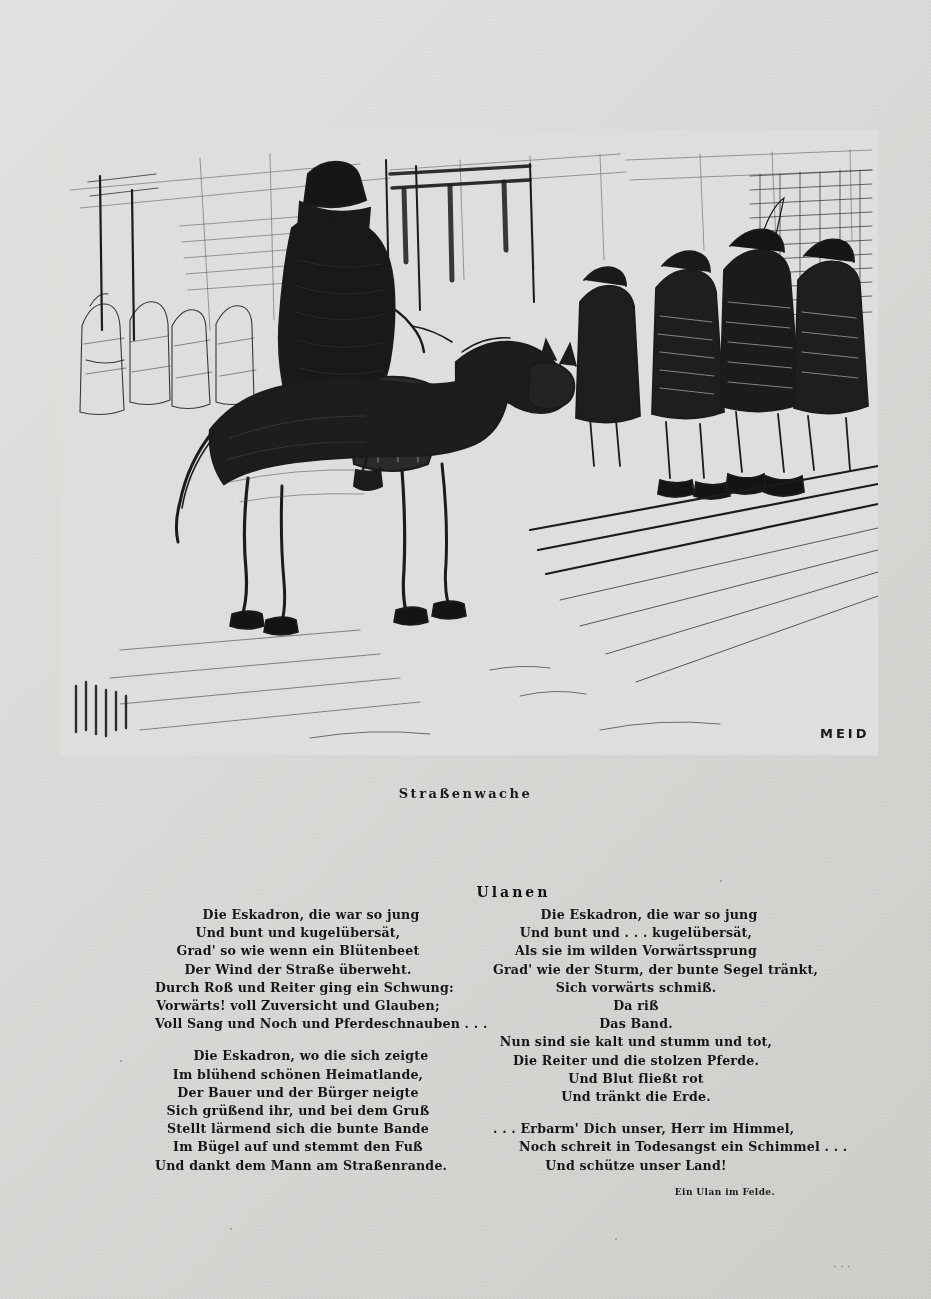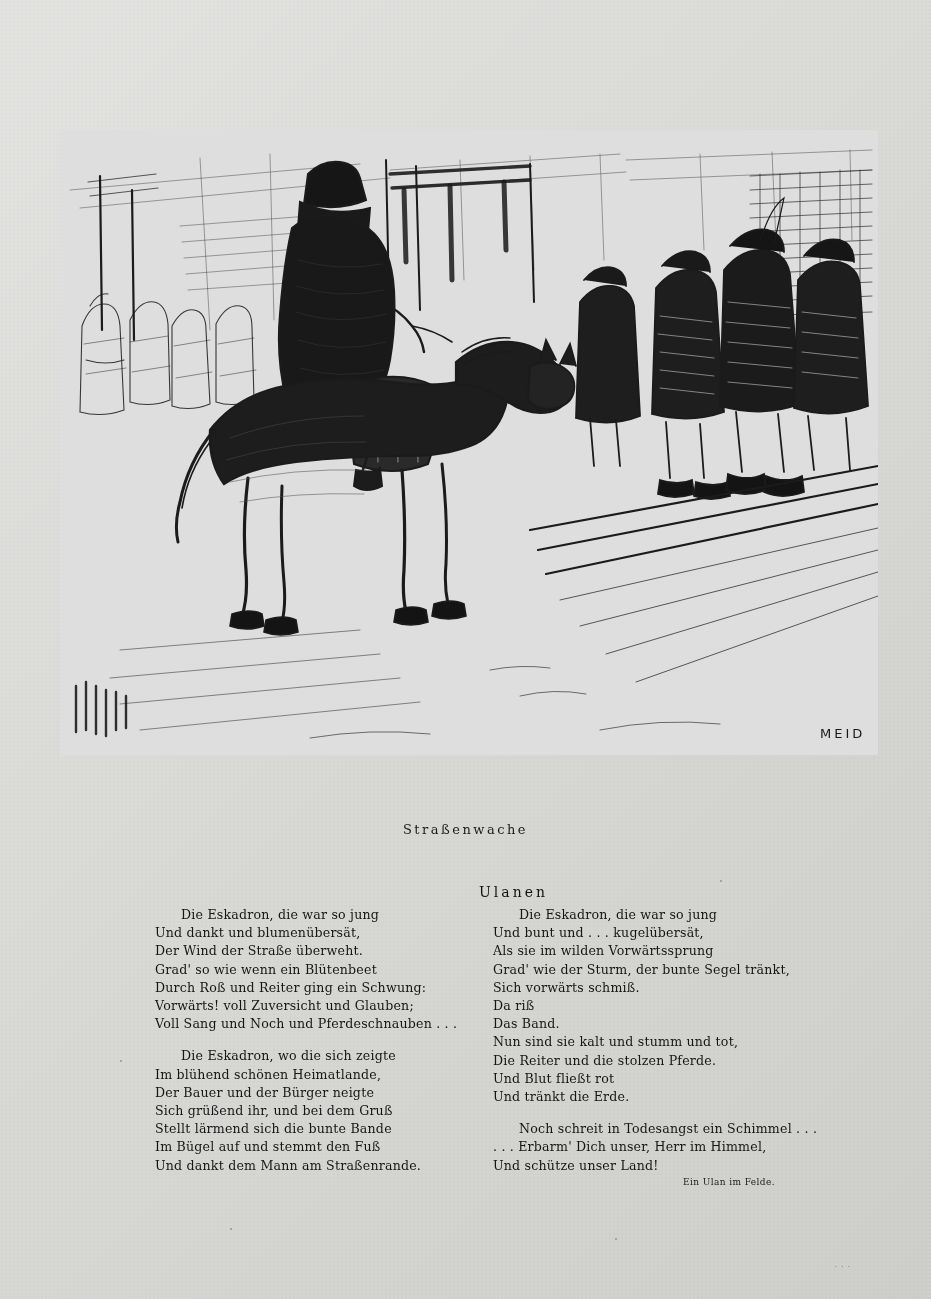--- a/index.html
+++ b/index.html
@@ -14,20 +14,21 @@
     font-family: "Liberation Serif", serif;
   }
   .page {
     position: relative;
     width: 931px;
     height: 1299px;
     background: #d9d9d6;
     background-image:
       linear-gradient(135deg, rgba(255,255,255,0.25) 0%, rgba(0,0,0,0.05) 100%);
     box-sizing: border-box;
+    font-weight: bold;
   }
   .paper-grain {
     position: absolute;
     inset: 0;
     pointer-events: none;
     opacity: .35;
     background-image:
       radial-gradient(rgba(0,0,0,0.05) 1px, transparent 1px),
       radial-gradient(rgba(255,255,255,0.05) 1px, transparent 1px);
     background-size: 4px 4px, 7px 7px;
@@ -49,21 +50,20 @@
   .caption {
     position: absolute;
     top: 786px;
     left: 0;
     width: 931px;
     text-align: center;
     font-size: 13px;
     letter-spacing: 2.5px;
     color: #1b1b1b;
     font-family: "DejaVu Serif", serif;
-    margin-top: 36px;
   }
 
   
   .poem-title {
     position: absolute;
     top: 884px;
     left: 0;
     width: 931px;
     text-align: center;
     font-size: 14px;
@@ -86,29 +86,30 @@
   .stanza {
     margin-bottom: 14px;
   }
   .line {
     font-family: "DejaVu Serif", serif;
     font-size: 12.6px;
     line-height: 18.2px;
     color: #161616;
     white-space: pre;
     letter-spacing: .2px;
+    text-align: center;
   }
   .line.indent { padding-left: 26px; }
   .signature {
     text-align: right;
     font-family: "DejaVu Serif", serif;
     font-size: 9px;
     color: #1c1c1c;
     letter-spacing: .4px;
-    margin-top: 2px;
+    margin-top: 12px;
     padding-right: 4px;
   }
   .footer-mark {
     position: absolute;
     right: 80px;
     bottom: 28px;
     font-family: "DejaVu Serif", serif;
     font-size: 7px;
     letter-spacing: 1px;
     color: #555;
@@ -299,23 +300,23 @@
 
   <div class="caption">Straßenwache</div>
 
   <div class="poem-title">Ulanen</div>
 
   <div class="columns">
     <div class="col">
 
       <div class="stanza">
         <div class="line indent">Die Eskadron, die war so jung</div>
-        <div class="line">Und dankt und blumenübersät,</div>
+        <div class="line">Und bunt und kugelübersät,</div>
+        <div class="line">Grad' so wie wenn ein Blütenbeet</div>
         <div class="line">Der Wind der Straße überweht.</div>
-        <div class="line">Grad' so wie wenn ein Blütenbeet</div>
         <div class="line">Durch Roß und Reiter ging ein Schwung:</div>
         <div class="line">Vorwärts! voll Zuversicht und Glauben;</div>
         <div class="line">Voll Sang und Noch und Pferdeschnauben . . .</div>
       </div>
 
       <div class="stanza">
         <div class="line indent">Die Eskadron, wo die sich zeigte</div>
         <div class="line">Im blühend schönen Heimatlande,</div>
         <div class="line">Der Bauer und der Bürger neigte</div>
         <div class="line">Sich grüßend ihr, und bei dem Gruß</div>
@@ -336,22 +337,22 @@
         <div class="line">Sich vorwärts schmiß.</div>
         <div class="line">Da riß</div>
         <div class="line">Das Band.</div>
         <div class="line">Nun sind sie kalt und stumm und tot,</div>
         <div class="line">Die Reiter und die stolzen Pferde.</div>
         <div class="line">Und Blut fließt rot</div>
         <div class="line">Und tränkt die Erde.</div>
       </div>
 
       <div class="stanza">
+        <div class="line">. . . Erbarm' Dich unser, Herr im Himmel,</div>
         <div class="line indent">Noch schreit in Todesangst ein Schimmel . . .</div>
-        <div class="line">. . . Erbarm' Dich unser, Herr im Himmel,</div>
         <div class="line">Und schütze unser Land!</div>
         <div class="signature">Ein Ulan im Felde.</div>
       </div>
 
     </div>
   </div>
 
   <div class="footer-mark">· · ·</div>
 </div>
 

